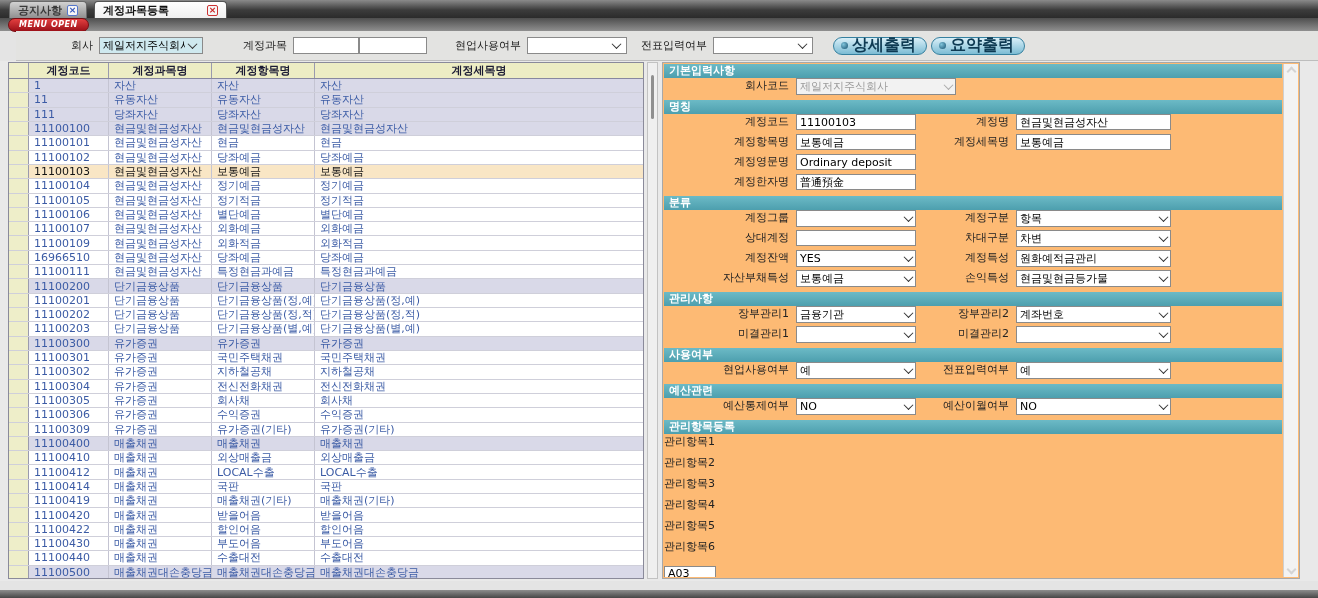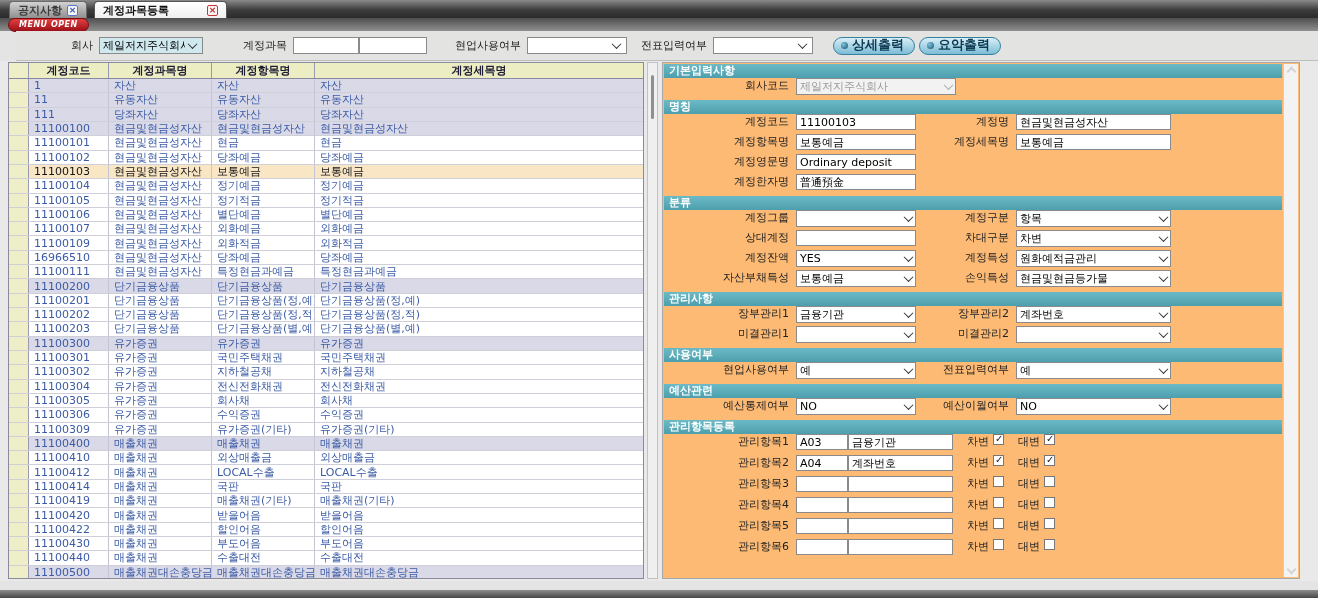--- a/index.html
+++ b/index.html
@@ -32,21 +32,21 @@
                    font-family:"DejaVu Sans", sans-serif; }
   .tsel { display:flex; align-items:center; justify-content:space-between; cursor:pointer; }
   .tsel .selval { overflow:hidden; white-space:nowrap; flex:1; }
   .arr { width:14px; height:15px; display:flex; align-items:center; justify-content:center; flex:0 0 14px; }
   .arr::after { content:""; width:6px; height:6px; border-right:1.5px solid #333; border-bottom:1.5px solid #333;
                 transform:rotate(45deg) translate(-1px,-1px); }
   .tsel.company { width:104px; background:#cfe9ef; }
   .sp40 { width:40px; } .sp28 { width:28px; } .sp14 { width:14px; } .sp16 { width:16px; }
   .outbtn { height:18px; display:flex; align-items:center; gap:4px; padding:0 10px 1px 7px; margin-left:4px;
             background:linear-gradient(180deg,#d9eff8,#7cbcd4); border:1px solid #35809f; border-radius:9px;
-            color:#0e3a53; font-weight:bold; font-size:13px; cursor:pointer; white-space:nowrap; }
+            color:#0e3a53; font-weight:bold; font-size:16px; cursor:pointer; white-space:nowrap; }
   .bicon { width:7px; height:7px; border-radius:50%; background:radial-gradient(circle at 35% 35%, #7fc3da, #15506e); }
 
   
   .main { position:absolute; left:0; top:61px; width:1318px; height:520px; background:#e9e9e9; display:flex; padding:1px 0 0 8px; }
 
   
   .grid { width:636px; height:517px; border:1px solid #8a8a9a; background:#fff; overflow:hidden; flex:0 0 636px; }
   .ghead { display:flex; height:16px; background:#ededc4; border-bottom:1px solid #8888a0; font-weight:bold; color:#1a1a33; }
   .ghead .c { display:flex; align-items:center; justify-content:center; border-right:1px solid #9a9aae; overflow:hidden; white-space:nowrap; }
   .grow { display:flex; height:14.32px; border-bottom:1px solid #cfcfda; background:#fff; color:#3b5ba5; cursor:pointer; }
@@ -63,21 +63,21 @@
   .midbar { flex:0 0 11px; height:517px; margin-left:3px; background:#efefef; border:1px solid #c2c2c2; position:relative; }
   .midthumb { position:absolute; left:3px; top:12px; width:3px; height:44px; background:#8f8f8f; border-radius:2px; cursor:grab; }
 
   
   .panel { flex:0 0 638px; height:517px; margin-left:4px; background:#fdba74; border:1px solid #a8a8a8; position:relative; }
   .pcontent { position:absolute; left:1px; top:1px; right:17px; bottom:1px; overflow:hidden; }
   .sect { height:14px; line-height:14px; background:linear-gradient(180deg,#6cbac6,#4d9fae); color:#fff;
           font-weight:bold; font-size:11px; padding-left:5px; margin-top:2px; }
   .sect:first-child { margin-top:0; }
   .prow { display:flex; align-items:flex-start; height:20px; }
-  .prow.mi { height:21px; }
+  .prow.mi { height:21px;flex-direction:column; }
   .plabel { text-align:right; padding-right:7px; color:#222; white-space:nowrap; overflow:hidden; }
   .l1 { flex:0 0 132px; }
   .l2 { flex:0 0 100px; }
   .pin { height:16px; border:1px solid #8a8a8a; background:#fff; font-size:11px; padding:0 3px; font-family:"DejaVu Sans", sans-serif; }
   .psel { height:17px; border:1px solid #8a8a8a; background:#fff; display:flex; align-items:center; cursor:pointer; }
   .psel .selval { flex:1; padding:0 3px; overflow:hidden; white-space:nowrap; }
   .psel.disabled { background:#f2f2f2; color:#9a9a9a; cursor:default; }
   .psel.disabled .arr::after { border-color:#aaa; }
   .w120 { width:120px; } .w155 { width:155px; } .w160 { width:160px; }
   .cbl { margin:0 4px 0 14px; color:#222; }

